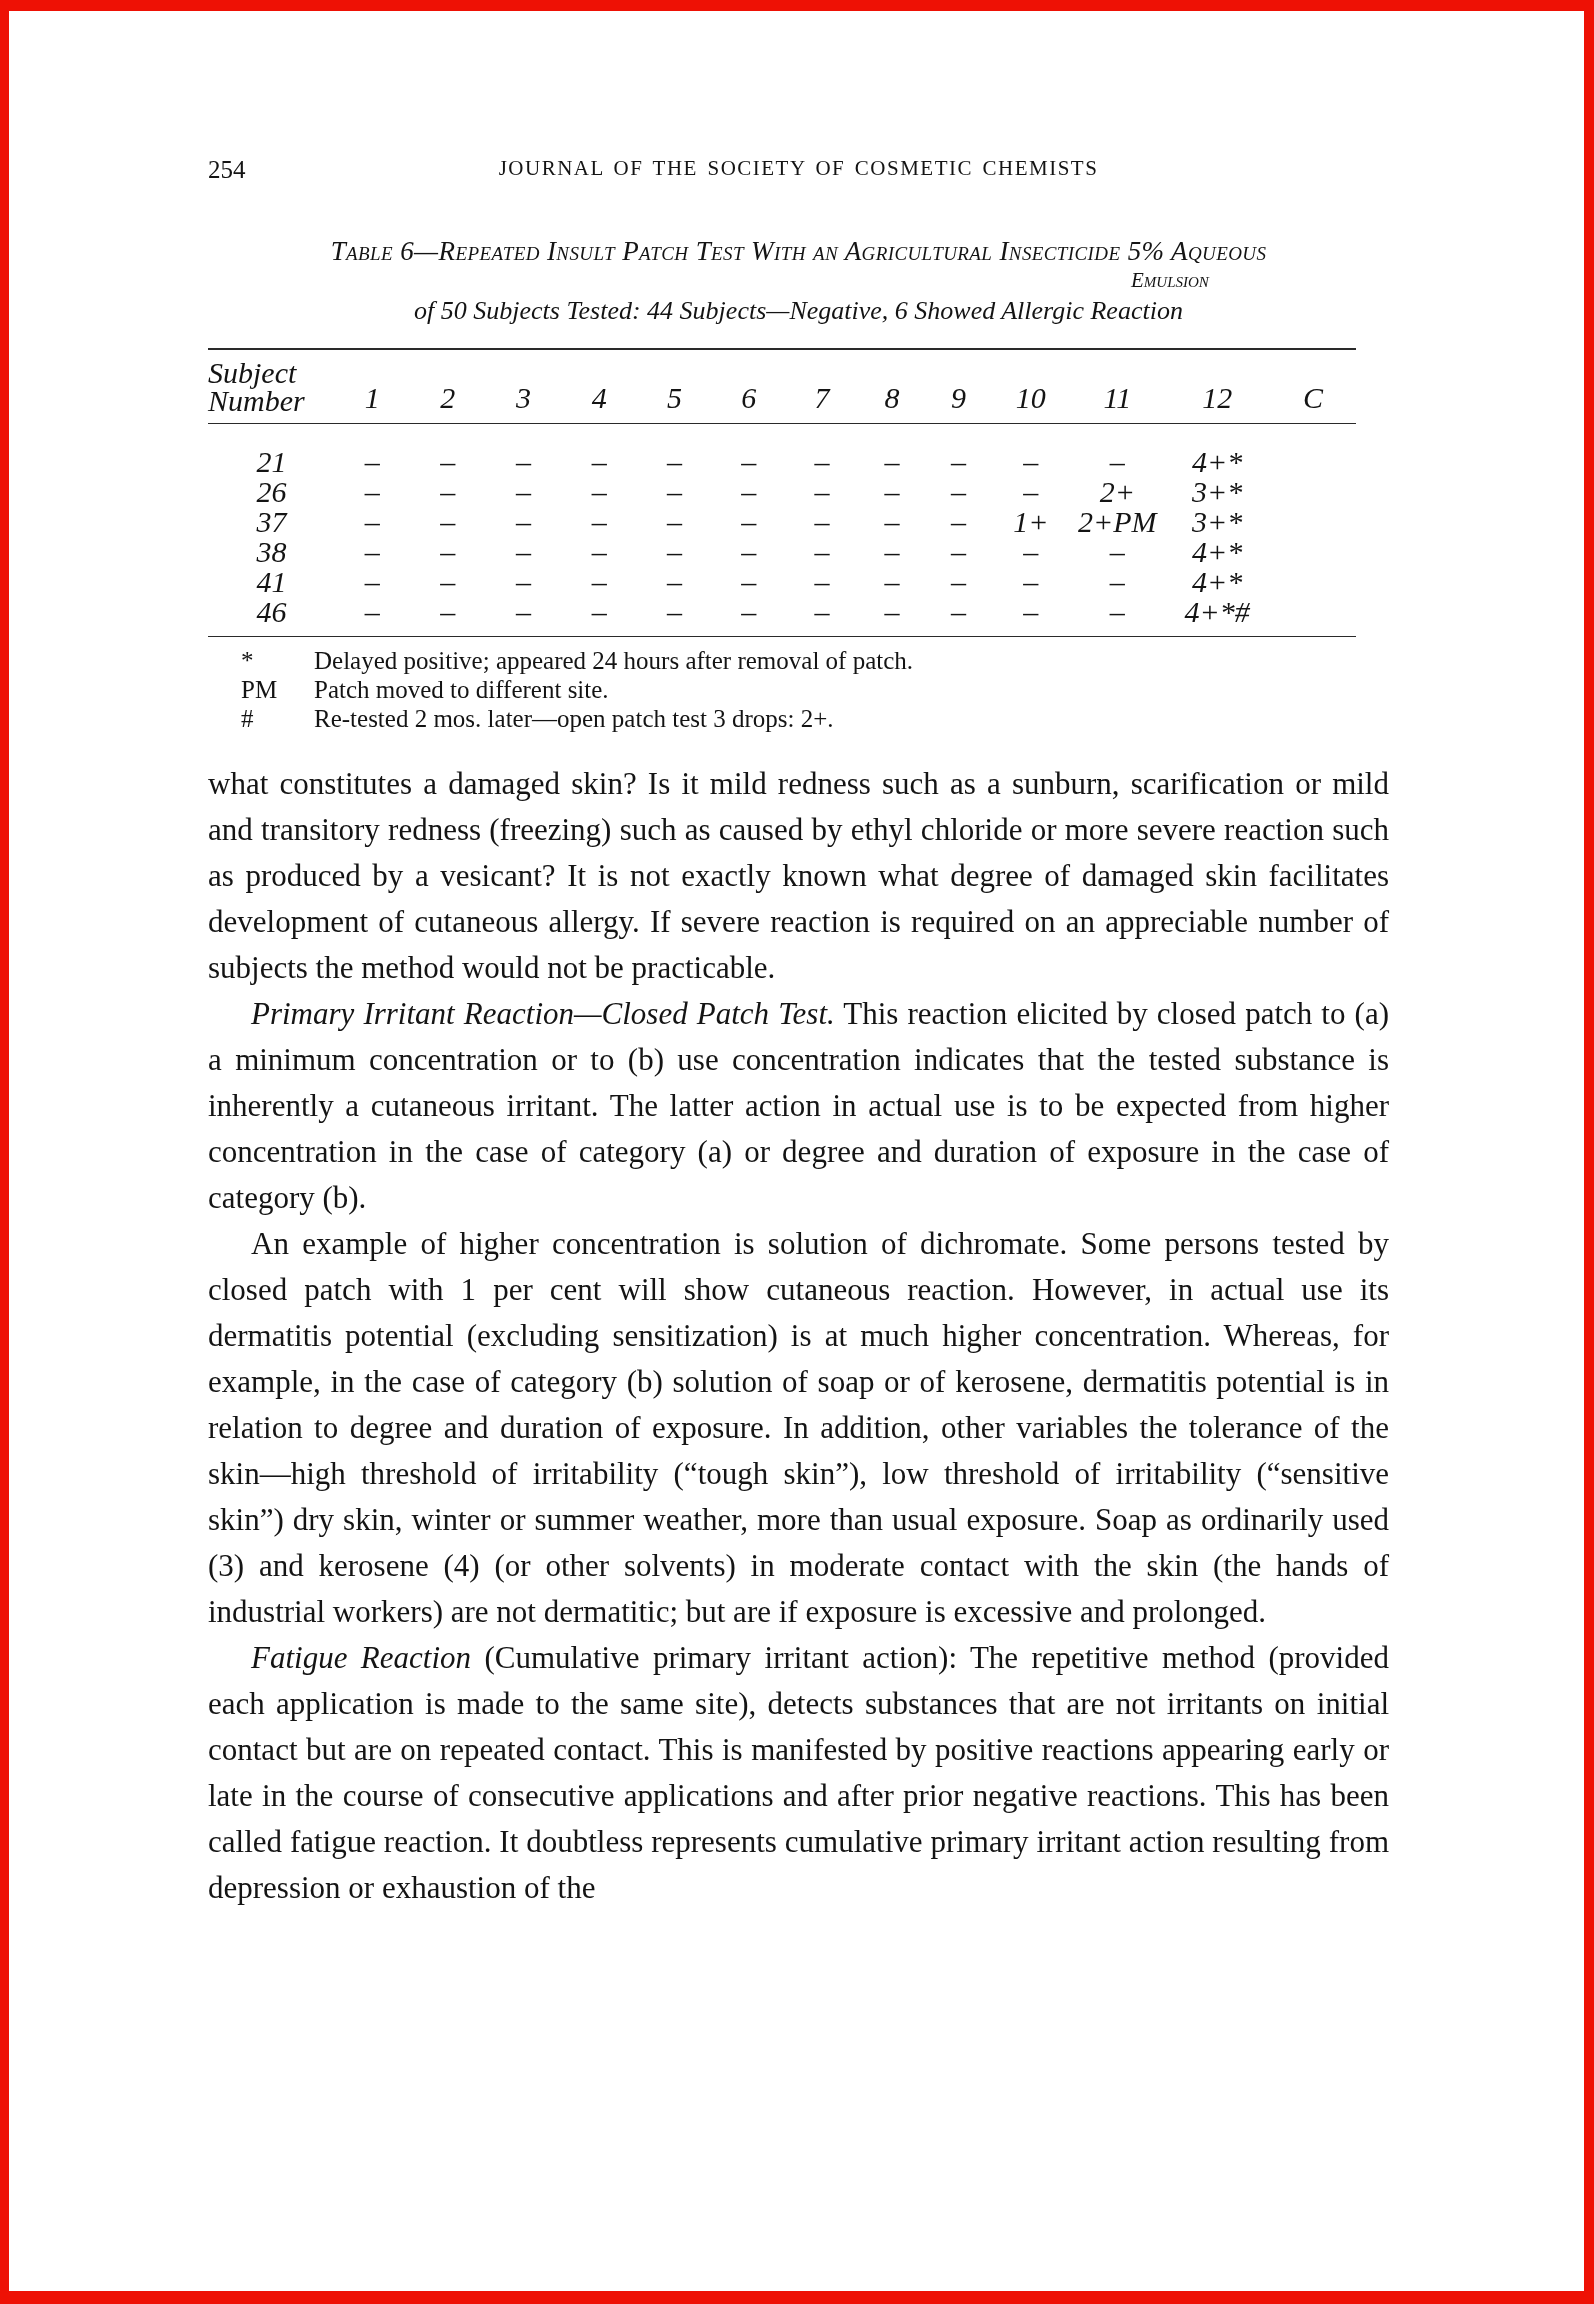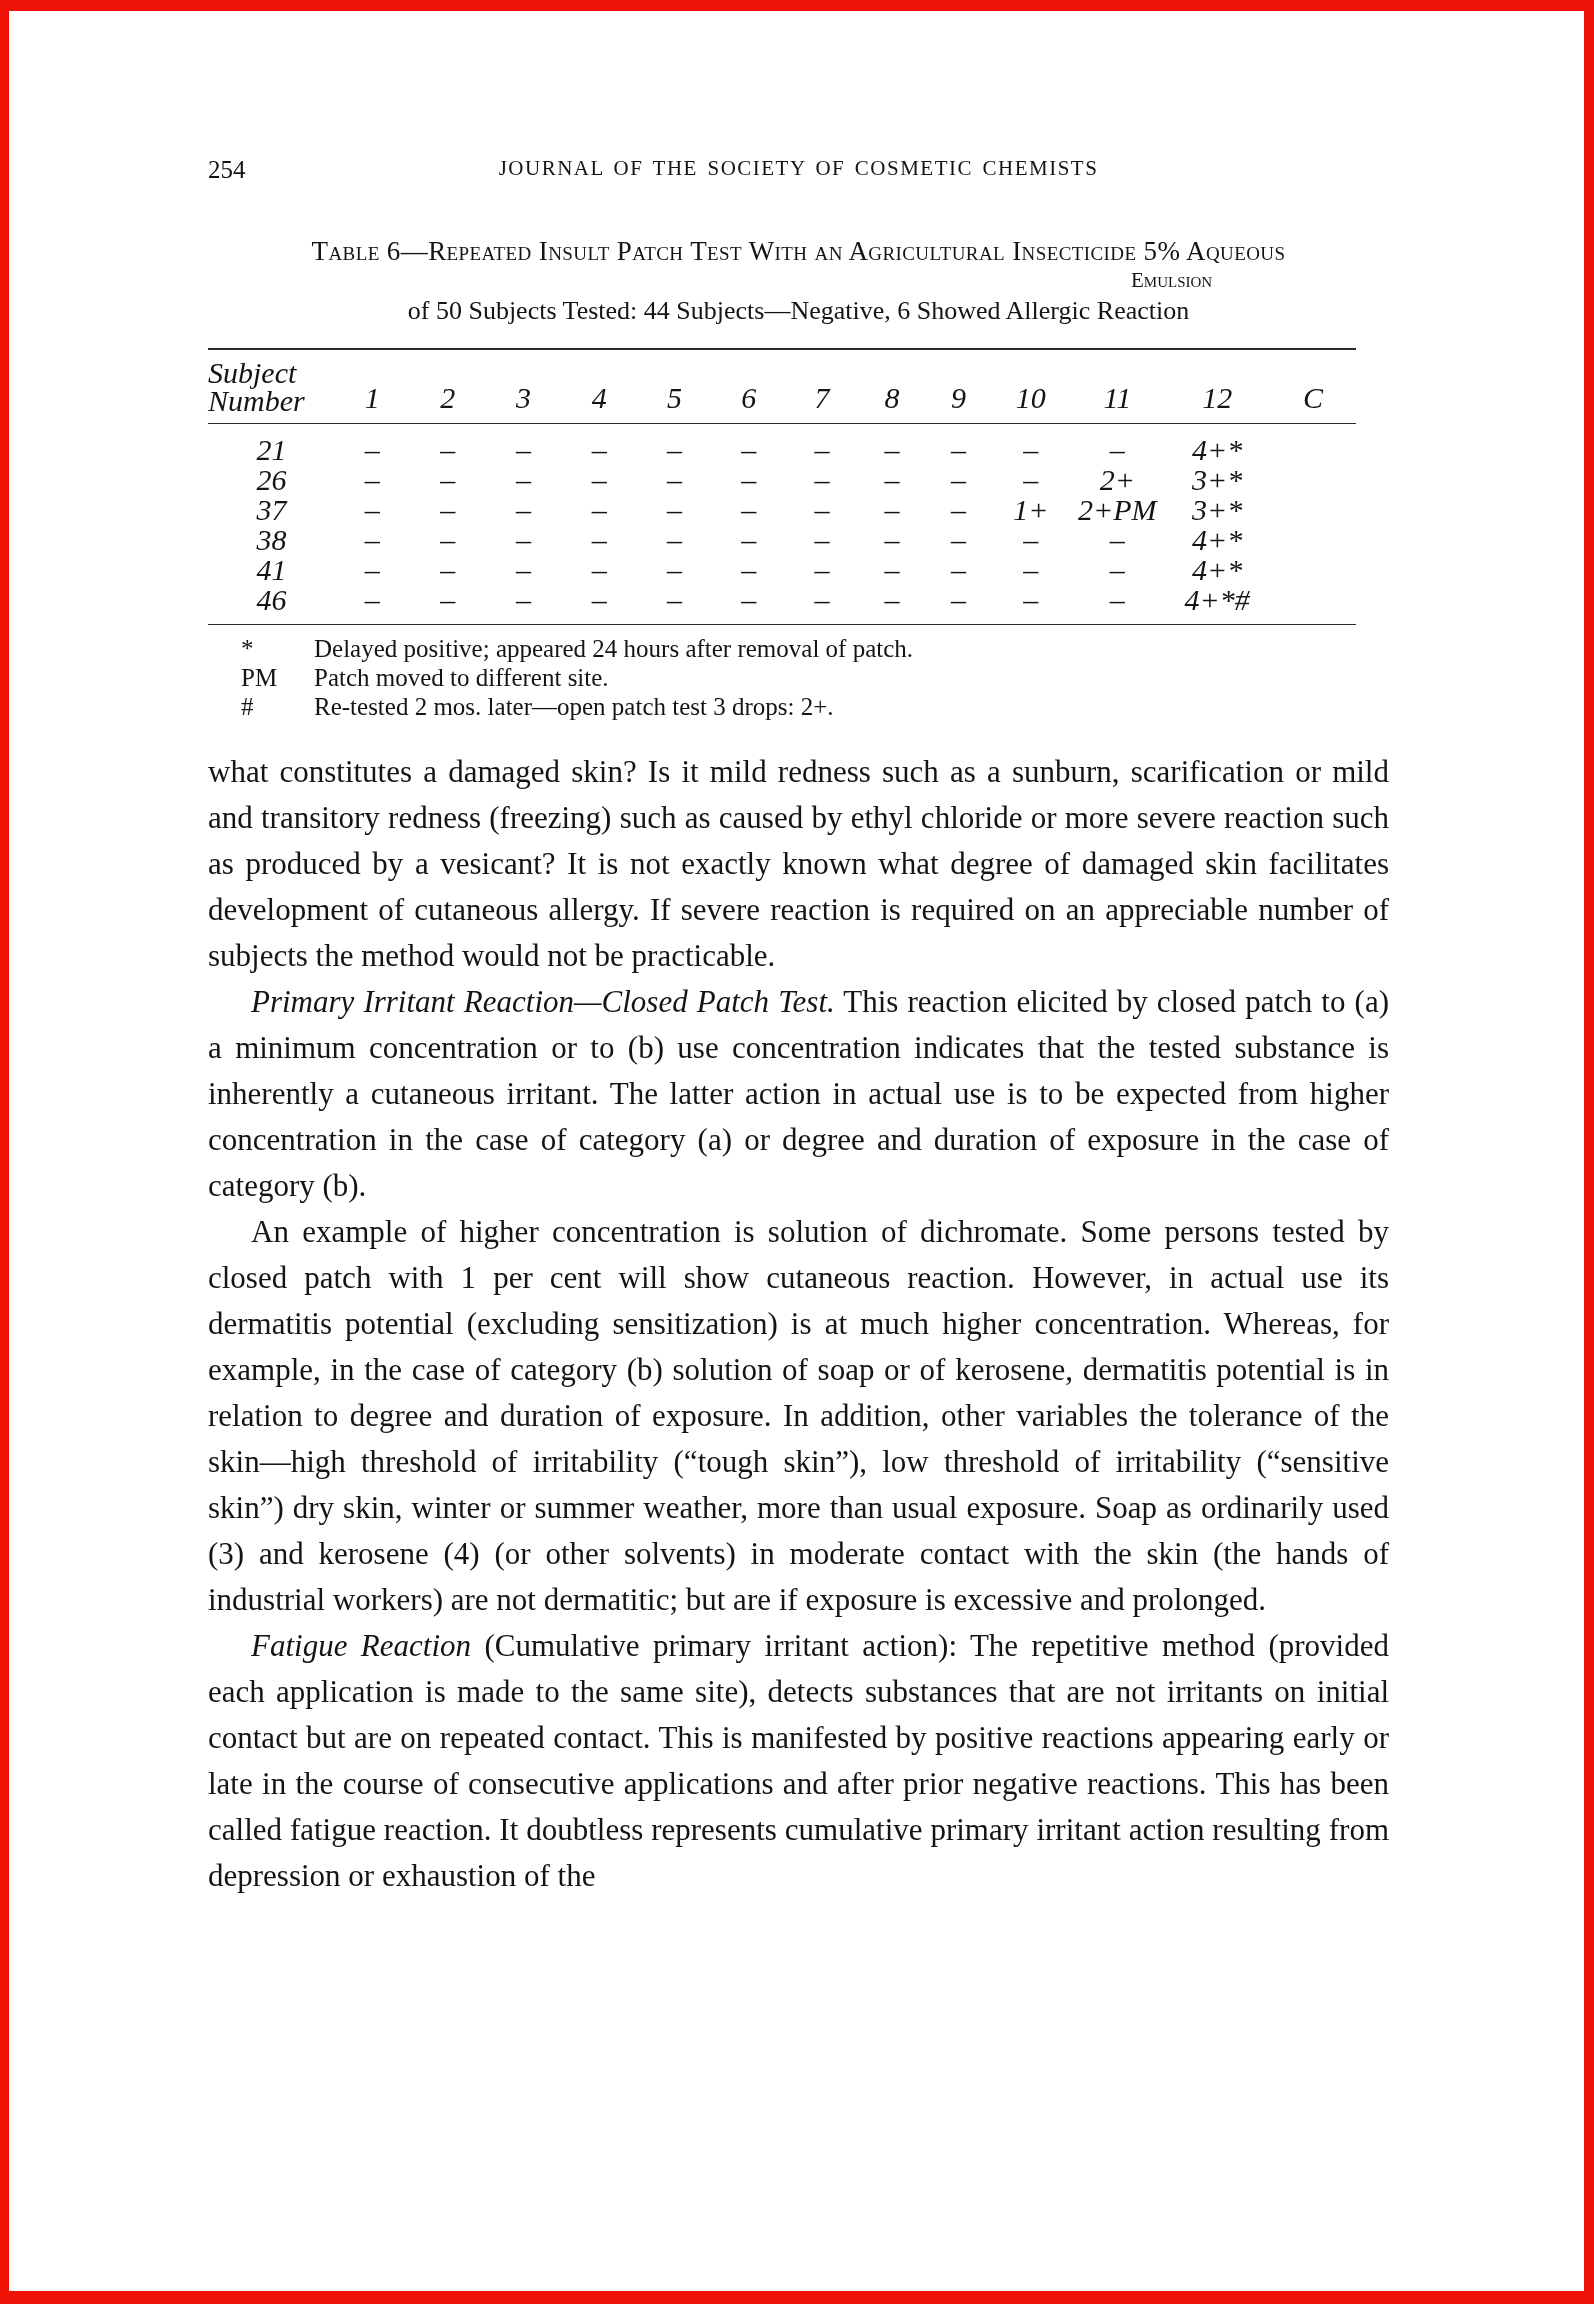--- a/index.html
+++ b/index.html
@@ -23,41 +23,41 @@
 
   
   .running-head { position: relative; margin-top: 156px; height: 32px; }
   .page-number { position: absolute; left: 0; top: 0; font-size: 25px; }
   .journal-title {
     display: block; text-align: center;
     font-size: 21px; letter-spacing: 1.5px; word-spacing: 2.8px;
   }
 
   
-  .caption { margin-top: 49px; }
+  .caption { margin-top: 49px; font-style: italic; }
   .cap-line1 { font-variant: small-caps; font-size: 27px; letter-spacing: 0.4px; text-align: center; line-height: 29px; }
   .cap-line2 { font-variant: small-caps; font-size: 21px; text-align: left; text-indent: 923px; line-height: 29px; }
   .cap-line3 { font-size: 26px; text-align: center; line-height: 30px; margin-top: 0.9px; }
 
   
   table.results {
     margin-top: 22px;
     border-collapse: collapse; table-layout: fixed;
     width: 1148px;
     border-top: 2.8px solid #2a2a2a;
     border-bottom: 1.9px solid #2a2a2a;
     font-size: 30px;
     font-style: italic;
   }
   table.results thead tr { border-bottom: 1.9px solid #2a2a2a; }
   table.results th { font-weight: normal; vertical-align: bottom; text-align: center; padding: 9.4px 0 7.5px 0; }
   table.results th:first-child { text-align: left; }
   table.results th:first-child div { line-height: 28px; }
   table.results td { text-align: center; height: 30px; line-height: 30px; padding: 0; }
-  table.results tbody tr:first-child td { padding-top: 11px; }
+  table.results tbody tr:first-child td { padding-top: 23px; }
   table.results tbody tr:last-child td { padding-bottom: 9px; }
   
   .results th:nth-child(1){width:124px}
   .results th:nth-child(2){width:73px}  .results th:nth-child(3){width:74px}
   .results th:nth-child(4){width:74px}  .results th:nth-child(5){width:74px}
   .results th:nth-child(6){width:73px}  .results th:nth-child(7){width:72px}
   .results th:nth-child(8){width:71px}  .results th:nth-child(9){width:66px}
   .results th:nth-child(10){width:64px} .results th:nth-child(11){width:77px}
   .results th:nth-child(12){width:92px} .results th:nth-child(13){width:103px}
   .results th:nth-child(14){width:84px}

